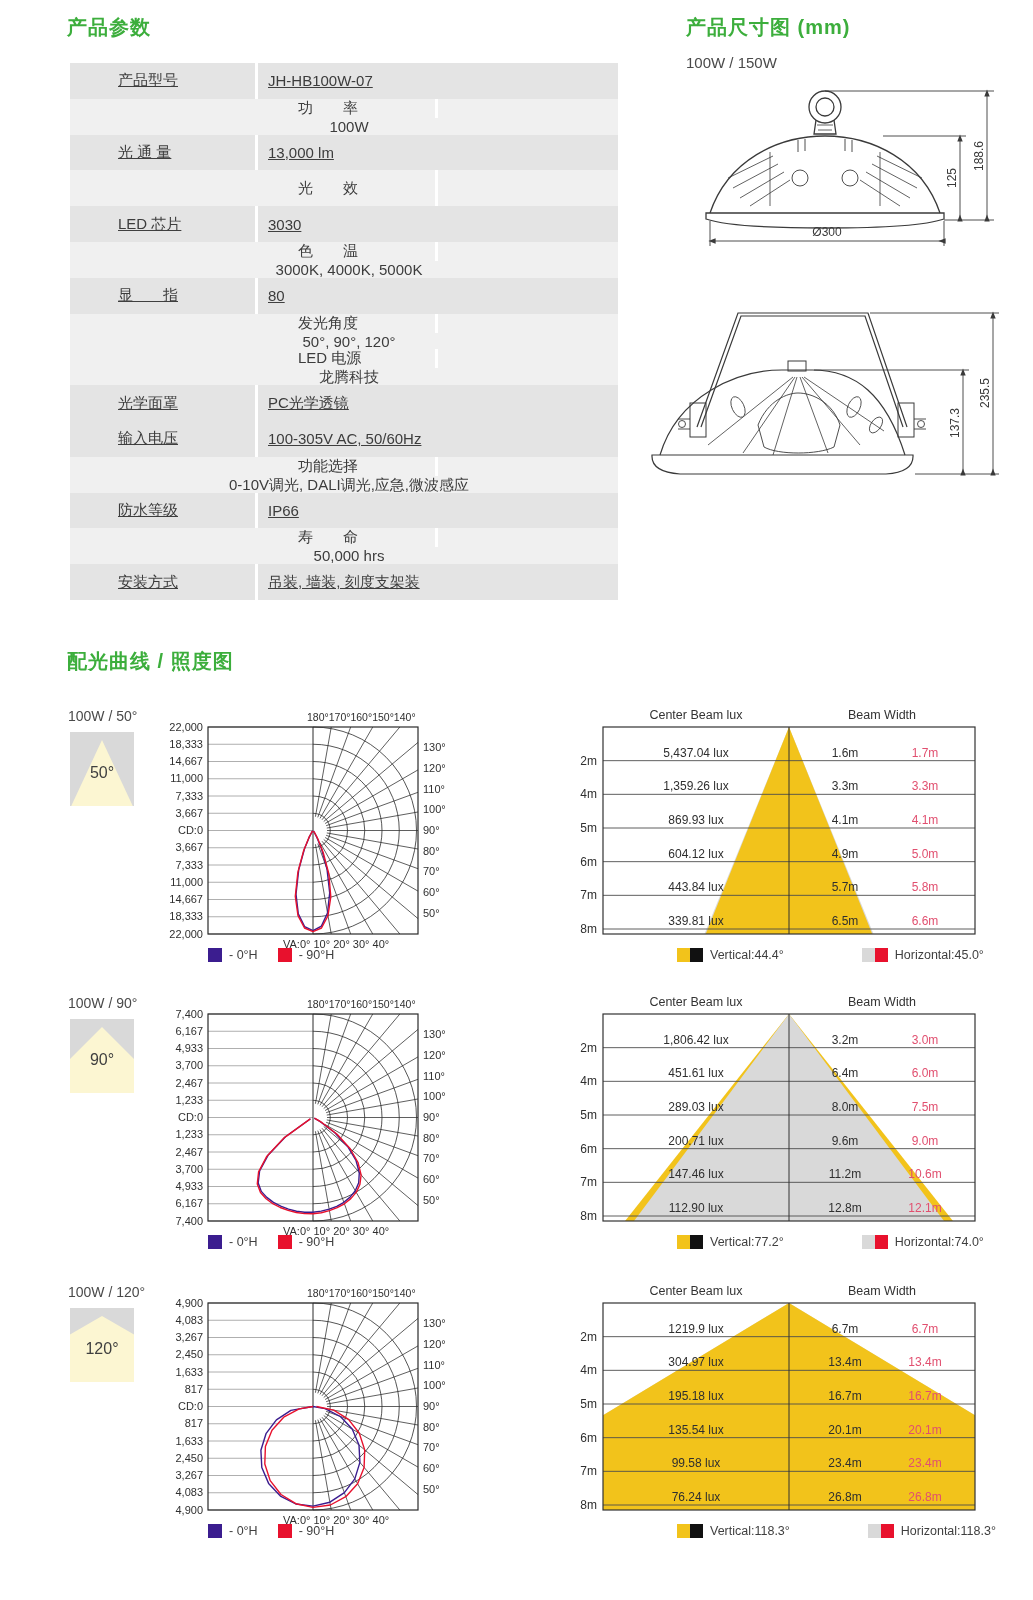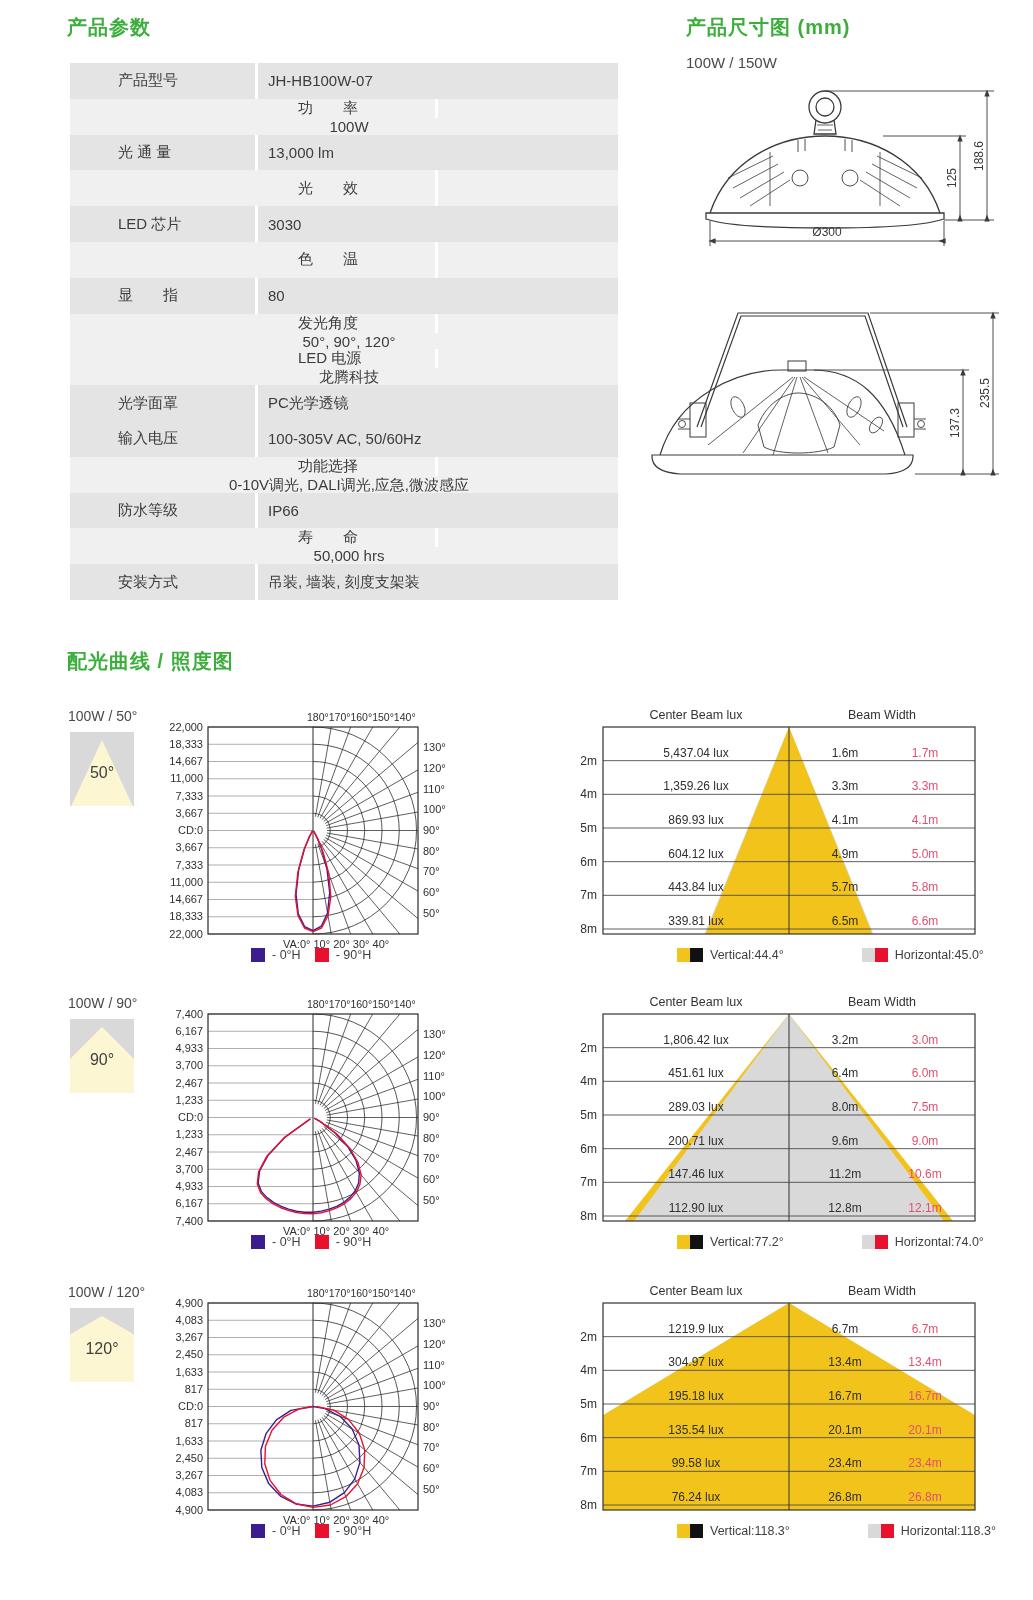--- a/index.html
+++ b/index.html
@@ -3,35 +3,35 @@
 <meta charset="utf-8">
 <style>
   html,body{margin:0;padding:0;background:#fff;}
   body{font-family:"Liberation Sans","DejaVu Sans",sans-serif;color:#3f3f3f;}
   .page{position:relative;width:1033px;height:1600px;background:#fff;overflow:hidden;}
   .sec-title{position:absolute;font-size:20px;font-weight:bold;color:#3cae3c;letter-spacing:1px;}
   .sub-label{position:absolute;font-size:15px;color:#4a4a4a;}
   
   .params-table{position:absolute;left:70px;top:63px;width:548px;}
   .p-row{display:flex;height:35.8px;align-items:center;font-size:15px;}
-  .p-row.odd{background:#e4e4e4;}
+  .p-row.odd{background:#e4e4e4;text-decoration:underline;}
   .p-row.even{background:#f0f0f0;flex-direction:column;}
   .p-label{width:188px;padding-left:48px;box-sizing:border-box;border-right:3px solid #fff;color:#3c3c3c;height:100%;display:flex;align-items:center;}
   .p-value{flex:1;padding-left:10px;color:#3c3c3c;height:100%;display:flex;align-items:center;}
   
   .dim-svg{position:absolute;}
   .dim-svg text{font-family:"Liberation Sans","DejaVu Sans",sans-serif;font-size:12px;fill:#3a3a3a;}
   
   .dist-row{position:absolute;left:0;width:1033px;height:280px;}
   .dr-label{position:absolute;left:68px;top:18px;font-size:14px;color:#4a4a4a;}
   .beam-icon{position:absolute;left:70px;top:42px;}
   .polar-svg{position:absolute;left:140px;top:0;}
   .ill-svg{position:absolute;left:575px;top:0;}
   svg text{font-family:"Liberation Sans","DejaVu Sans",sans-serif;}
-  .polar-legend{position:absolute;left:208px;top:258px;display:flex;gap:14px;align-items:center;margin-left:43px;}
+  .polar-legend{position:absolute;left:208px;top:258px;display:flex;gap:20px;align-items:center;}
   .pl-item{display:flex;align-items:center;gap:7px;font-size:12.5px;color:#3f3f3f;}
   .pl-sq{width:14px;height:14px;display:inline-block;}
   .ill-legend{position:absolute;left:643px;top:258px;display:flex;gap:44px;align-items:center;}
   .il-item{display:flex;align-items:center;gap:7px;font-size:12.5px;color:#3f3f3f;padding-left:34px;}
   .il-pair{display:flex;}
   .il-sq{width:13px;height:14px;display:inline-block;}
 </style>
 </head>
 <body>
 
@@ -53,20 +53,21 @@
       </div>
       <div class="p-row even">
         <div class="p-label">光　　效</div>
       </div>
       <div class="p-row odd">
         <div class="p-label">LED 芯片</div>
         <div class="p-value">3030</div>
       </div>
       <div class="p-row even">
         <div class="p-label">色　　温</div>
+        <div class="p-value">3000K, 4000K, 5000K</div>
       </div>
       <div class="p-row odd">
         <div class="p-label">显　　指</div>
         <div class="p-value">80</div>
       </div>
       <div class="p-row even">
         <div class="p-label">发光角度</div>
         <div class="p-value">50°, 90°, 120°</div>
       </div>
       <div class="p-row even">

